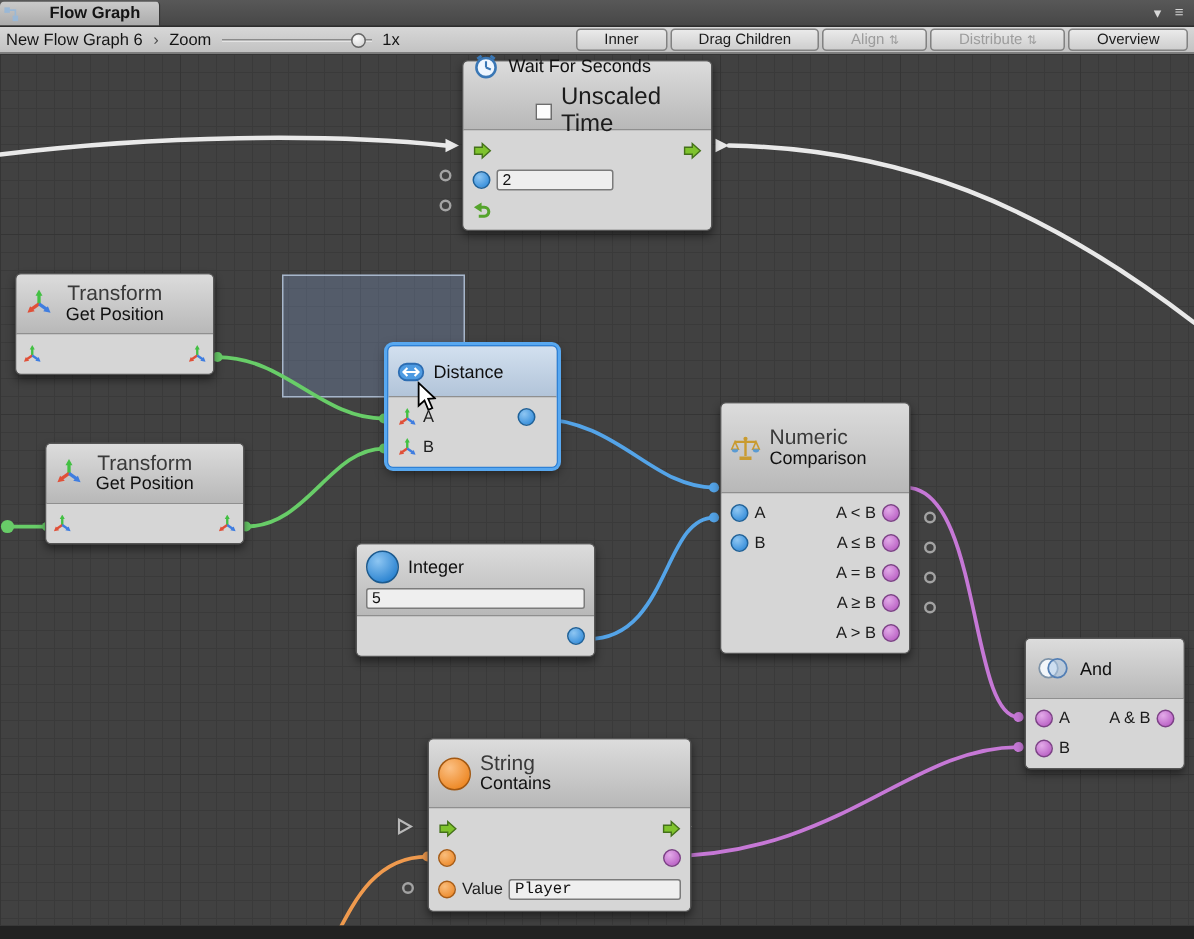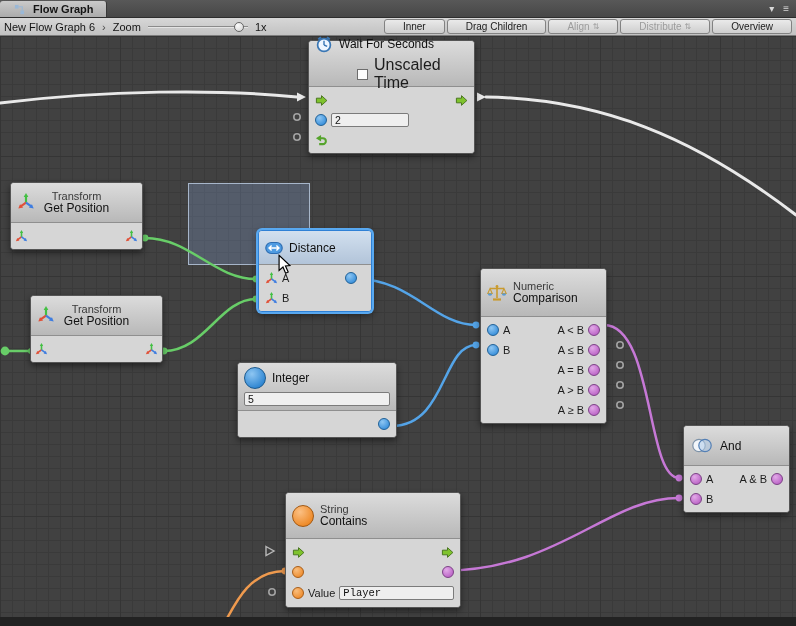--- a/index.html
+++ b/index.html
@@ -1,21 +1,21 @@
 <!DOCTYPE html>
 <html><head>
 <meta charset="utf-8">
 <style>
 *{margin:0;padding:0;box-sizing:border-box}
 html,body{width:796px;height:626px;overflow:hidden}
 body{font-family:"Liberation Sans",sans-serif;background:#404040}
 
 
 .titlebar{height:18px;background:linear-gradient(#585858,#474747);border-bottom:1px solid #2d2d2d;display:flex;align-items:stretch}
-.tab{display:flex;align-items:center;gap:8px;padding:0 12px 0 14px;margin-top:1px;background:linear-gradient(#cacaca,#ababab);border-radius:3px 3px 0 0;border-right:1px solid #383838;font-size:11px;color:#141414;font-weight:bold}
+.tab{display:flex;align-items:center;gap:20px;padding:0 12px 0 2px;margin-top:1px;background:linear-gradient(#cacaca,#ababab);border-radius:3px 3px 0 0;border-right:1px solid #383838;font-size:11px;color:#141414;font-weight:bold}
 .titlebar-right{margin-left:auto;display:flex;align-items:center;gap:9px;padding-right:7px;color:#d8d8d8;font-size:10px}
 
 
 .toolbar{height:18px;background:linear-gradient(#d7d7d7,#c2c2c2);border-bottom:1px solid #7c7c7c;display:flex;align-items:center;font-size:11px;color:#141414;padding:0 4px;gap:7px}
 .crumb-sep{color:#4c4c4c;font-size:11px}
 .slider{position:relative;width:100px;height:12px;flex:none}
 .slider .track{position:absolute;left:0;right:0;top:5px;height:2px;background:#8b8b8b;border-bottom:1px solid #e4e4e4}
 .slider .handle{position:absolute;top:1px;left:86px;width:10px;height:10px;border-radius:50%;background:radial-gradient(circle at 35% 30%,#fbfbfb,#d0d0d0);border:1px solid #666}
 .tb-buttons{margin-left:auto;display:flex;gap:2px}
 .tb-btn{height:15px;display:flex;align-items:center;gap:3px;padding:0 18px;font-size:10px;color:#1b1b1b;background:linear-gradient(#eaeaea,#cecece);border:1px solid #828282;border-radius:3px;white-space:nowrap}
@@ -36,21 +36,21 @@
 .selection-rect{position:absolute;left:188px;top:147px;width:122px;height:82px;background:rgba(125,150,190,.33);border:1px solid rgba(195,212,235,.75)}
 .cursor{position:absolute;left:278px;top:218px;width:13px;height:21px;z-index:60}
 
 
 .node{position:absolute;border:1px solid #555;border-radius:4px;background:#d4d4d4;box-shadow:0 3px 6px rgba(0,0,0,.45);color:#1a1a1a}
 .node-header{background:linear-gradient(#dcdcdc,#b8b8b8);border-bottom:1px solid #8f8f8f;border-radius:3px 3px 0 0;padding:4px 6px;display:flex;align-items:center;gap:6px;position:relative}
 .node-body{padding:3px 4px;background:#d6d6d6;border-radius:0 0 3px 3px}
 .node.selected{border-color:#2f81d6;box-shadow:0 0 0 2px #58a8f0,0 3px 8px rgba(0,0,0,.55)}
 .node.selected .node-header{background:linear-gradient(#d2e0ef,#b2c4d9)}
 .node-title{font-size:12px;color:#101010}
-.cat{font-size:11px;color:#3a3a3a;line-height:1.1}
+.cat{font-size:14px;color:#3a3a3a;line-height:1.1}
 .titles{display:flex;flex-direction:column;line-height:1.15}
 .center-titles{flex:1;text-align:center}
 .hcol{display:flex;flex-direction:column;gap:3px;width:100%}
 .hrow{display:flex;align-items:center;gap:6px}
 .prow{display:flex;align-items:center;gap:4px;height:20px;padding:0 2px}
 .spacer{flex:1}
 .plabel{font-size:11px;color:#1c1c1c}
 .port{width:12px;height:12px;border-radius:50%;flex:none}
 .port.blue{background:radial-gradient(circle at 35% 30%,#8ec6f2,#3d92dc 75%);border:1px solid #1f6198}
 .port.orange{background:radial-gradient(circle at 35% 30%,#f9bd7c,#ee8f33 75%);border:1px solid #a85d17}
@@ -69,21 +69,21 @@
 #node-gp-a{left:10px;top:146px;width:133px}
 #node-gp-b{left:30px;top:259px;width:133px}
 .gp-header{height:40px}
 .gp-header .icon-abs{position:absolute;left:6px;top:10px}
 .gp-body{height:26px;display:flex;align-items:center;padding:0 4px}
 #node-distance{left:258px;top:194px;width:114px}
 #node-distance .node-header{height:34px}
 #node-integer{left:237px;top:326px;width:160px}
 #node-integer .node-header{height:48px}
 #node-comparison{left:480px;top:232px;width:127px}
-#node-comparison .node-header{height:48px}
+#node-comparison .node-header{height:60px}
 #node-and{left:683px;top:389px;width:107px}
 #node-and .node-header{height:40px}
 #node-contains{left:285px;top:456px;width:176px}
 #node-contains .node-header{height:46px}
 </style>
 </head>
 <body>
 
 <svg width="0" height="0" style="position:absolute" aria-hidden="true">
   <symbol id="i-flow" viewBox="0 0 14 14">
@@ -369,26 +369,26 @@
         <span class="plabel">A ≤ B</span>
         <span class="port magenta"></span>
       </div>
       <div class="prow">
         <span class="spacer"></span>
         <span class="plabel">A = B</span>
         <span class="port magenta"></span>
       </div>
       <div class="prow">
         <span class="spacer"></span>
+        <span class="plabel">A ≥ B</span>
+        <span class="port magenta"></span>
+      </div>
+      <div class="prow">
+        <span class="spacer"></span>
         <span class="plabel">A &gt; B</span>
-        <span class="port magenta"></span>
-      </div>
-      <div class="prow">
-        <span class="spacer"></span>
-        <span class="plabel">A ≥ B</span>
         <span class="port magenta"></span>
       </div>
     </div>
   </div>
 
   <div class="node" id="node-and">
     <div class="node-header">
       <svg class="icon" width="24" height="15">
           <use href="#i-venn"></use>
         </svg>

